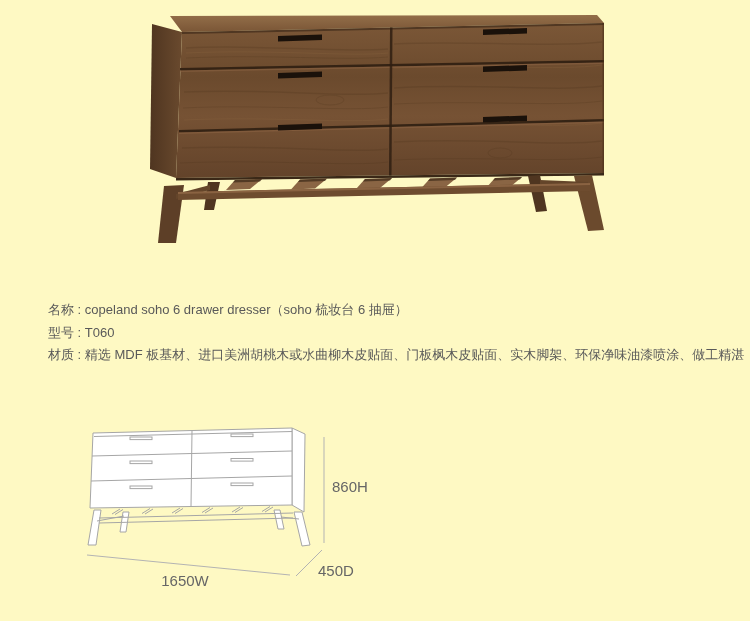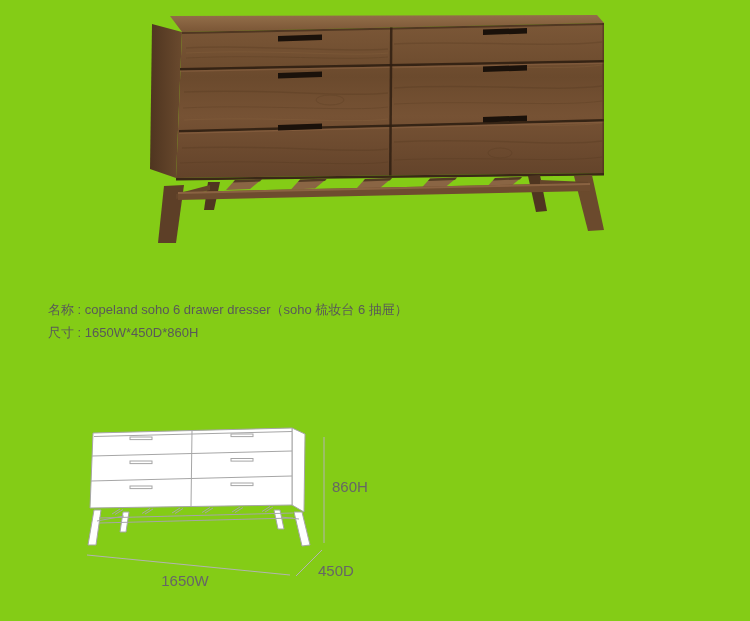--- a/index.html
+++ b/index.html
@@ -1,19 +1,19 @@
 <!DOCTYPE html>
 <html><head>
 <meta charset="utf-8">
 <style>
   html,body{margin:0;padding:0;background:#fff;}
   .page{
     position:relative;
     width:750px;height:621px;
-    background:#84cc16;
+    background:#fef9c3;
     font-family:"Liberation Sans","DejaVu Sans",sans-serif;
     overflow:hidden;
   }
   .photo{position:absolute;left:150px;top:8px;}
   .specs{
     position:absolute;left:48px;top:299px;
     font-size:13px;color:#595959;line-height:22.6px;
     white-space:nowrap;
   }
   .spec-row{display:block;}
@@ -128,21 +128,24 @@
       <polygon points="28,184 440,175 440,183 28,192" fill="#6e4c2f"></polygon>
       <polygon points="28,184 440,175 440,177 28,186" fill="#8a6342"></polygon>
     </g>
   </svg>
 
   <div class="specs">
     <div class="spec-row">
       <span class="spec-label">名称</span><span> : </span><span class="spec-value">copeland soho 6 drawer dresser（soho 梳妆台 6 抽屉）</span>
     </div>
     <div class="spec-row">
-      <span class="spec-label">尺寸</span><span> : </span><span class="spec-value">1650W*450D*860H</span>
+      <span class="spec-label">型号</span><span> : </span><span class="spec-value">T060</span>
+    </div>
+    <div class="spec-row">
+      <span class="spec-label">材质</span><span> : </span><span class="spec-value">精选 MDF 板基材、进口美洲胡桃木或水曲柳木皮贴面、门板枫木皮贴面、实木脚架、环保净味油漆喷涂、做工精湛</span>
     </div>
   </div>
 
   <svg class="diagram" width="300" height="175" viewBox="0 0 300 175">
 
     <g>
 
       <polygon class="outline" points="214,3 227,9 226,87 214,80"></polygon>
 
       <polygon class="outline" points="15,8 214,3 214,80 12,83"></polygon>

